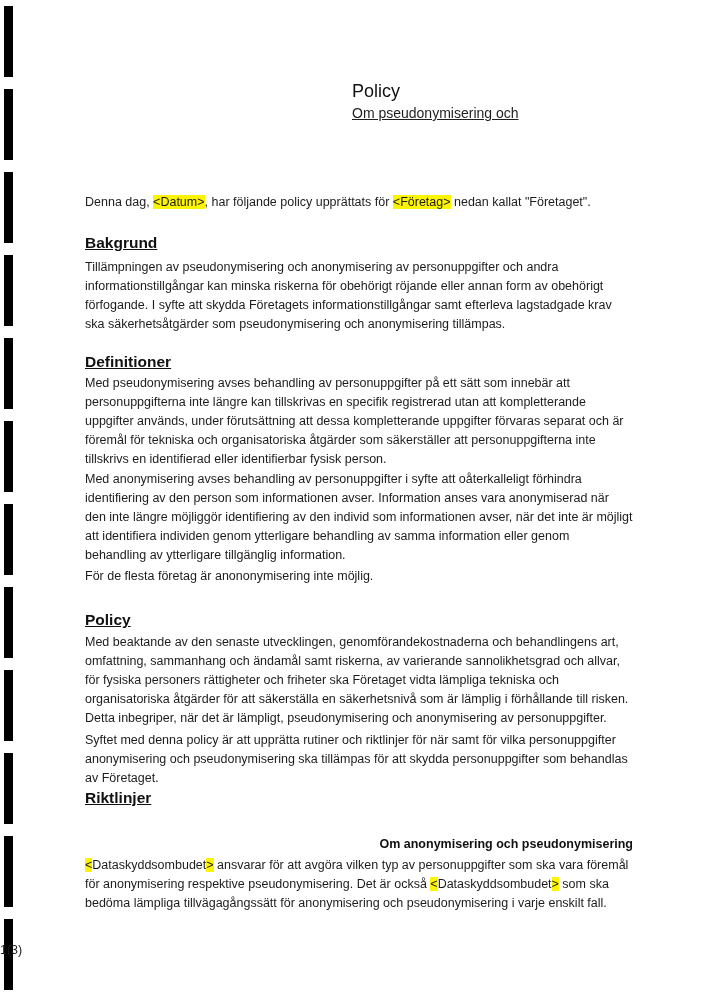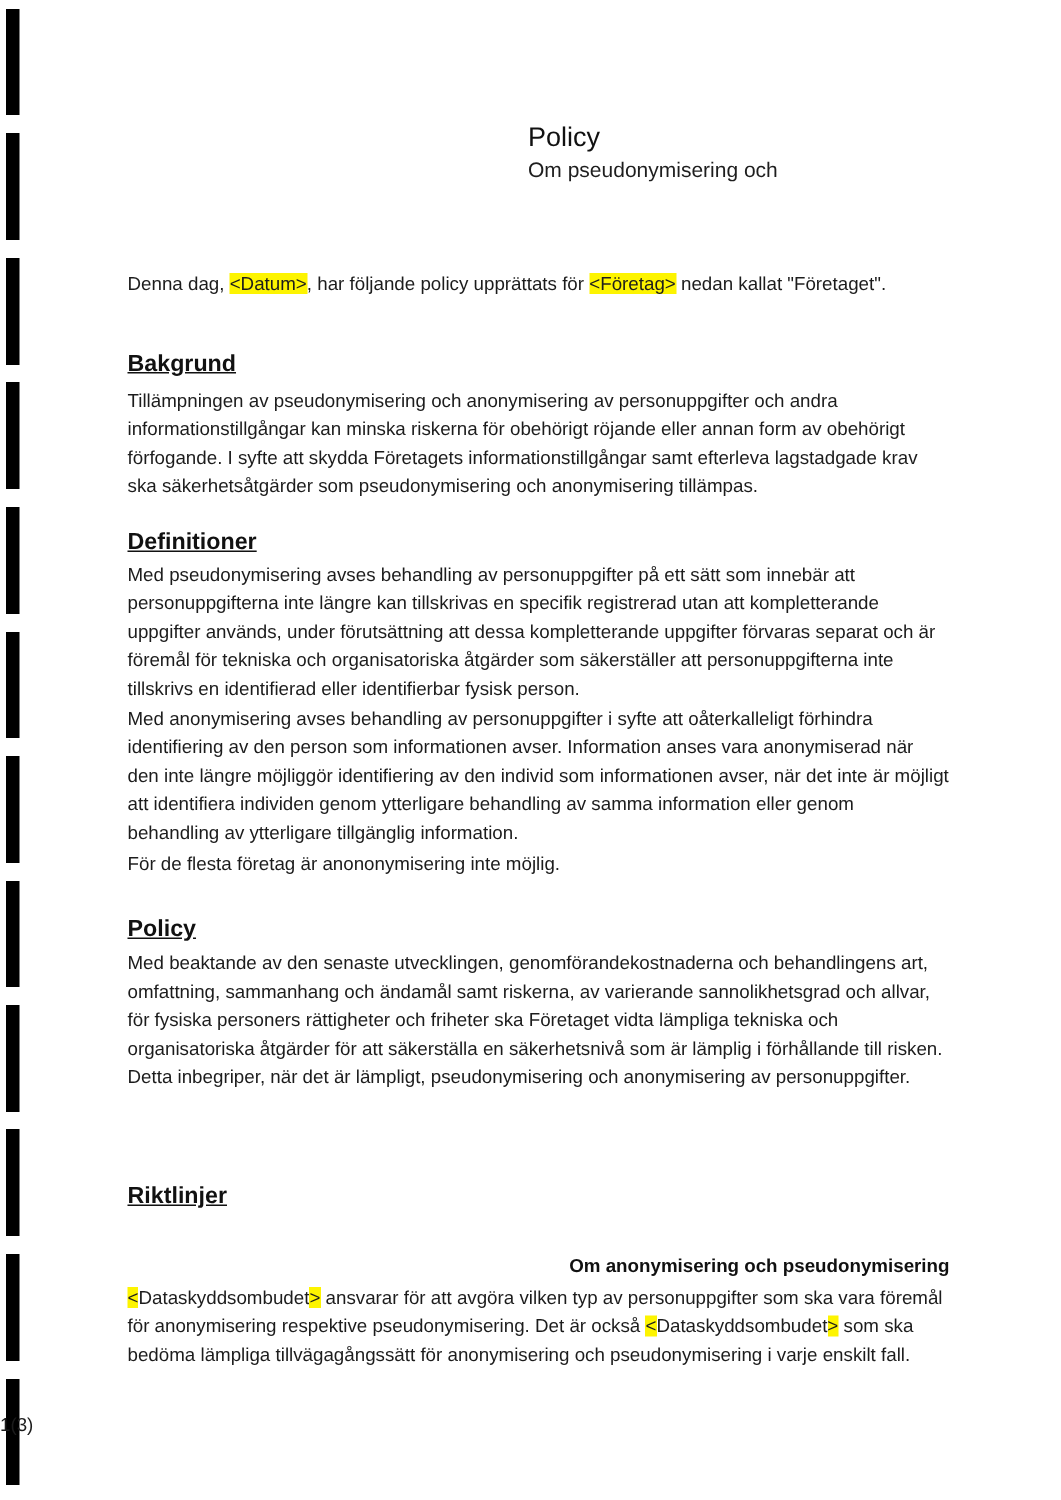--- a/index.html
+++ b/index.html
@@ -22,21 +22,21 @@
       transparent 71px, transparent 83px);
   }
 
   .abs { position: absolute; }
   .doc-title {
     left: 352px; top: 80px;
     font-size: 18px; font-weight: normal; line-height: 22px; color: #111;
   }
   .doc-subtitle {
     left: 352px; top: 104px;
-    font-size: 14px; line-height: 19px; color: #1e1e1e; width: 230px;
+    font-size: 14px; line-height: 19px; color: #1e1e1e; width: 230px; text-decoration: underline;
   }
   .body-text {
     left: 85px; width: 548px;
     font-size: 12.5px; line-height: 19px; color: var(--ink);
   }
   .heading {
     left: 85px;
     font-size: 15.5px; font-weight: bold; line-height: 20px; color: #111; text-decoration: underline;
   }
   .subheading {
@@ -54,32 +54,33 @@
 
 <div class="page">
 
   <div class="edge-marks"></div>
 
   <div class="abs doc-title">Policy</div>
   <div class="abs doc-subtitle">
     <div>Om pseudonymisering och</div>
   </div>
 
-  <p class="abs body-text" style="top:180px"><span>Denna dag, </span><span class="hl">&lt;Datum&gt;</span><span>, har följande policy upprättats för </span><span class="hl">&lt;Företag&gt;</span><span> nedan kallat "Företaget".</span></p>
+  <p class="abs body-text" style="top:193px"><span>Denna dag, </span><span class="hl">&lt;Datum&gt;</span><span>, har följande policy upprättats för </span><span class="hl">&lt;Företag&gt;</span><span> nedan kallat "Företaget".</span></p>
 
   <h2 class="abs heading" style="top:233px">Bakgrund</h2>
   <p class="abs body-text" style="top:258px">Tillämpningen av pseudonymisering och anonymisering av personuppgifter och andra informationstillgångar kan minska riskerna för obehörigt röjande eller annan form av obehörigt förfogande. I syfte att skydda Företagets informationstillgångar samt efterleva lagstadgade krav ska säkerhetsåtgärder som pseudonymisering och anonymisering tillämpas.</p>
 
   <h2 class="abs heading" style="top:352px">Definitioner</h2>
   <p class="abs body-text" style="top:374px">Med pseudonymisering avses behandling av personuppgifter på ett sätt som innebär att personuppgifterna inte längre kan tillskrivas en specifik registrerad utan att kompletterande uppgifter används, under förutsättning att dessa kompletterande uppgifter förvaras separat och är föremål för tekniska och organisatoriska åtgärder som säkerställer att personuppgifterna inte tillskrivs en identifierad eller identifierbar fysisk person.</p>
   <p class="abs body-text" style="top:470px">Med anonymisering avses behandling av personuppgifter i syfte att oåterkalleligt förhindra identifiering av den person som informationen avser. Information anses vara anonymiserad när den inte längre möjliggör identifiering av den individ som informationen avser, när det inte är möjligt att identifiera individen genom ytterligare behandling av samma information eller genom behandling av ytterligare tillgänglig information.</p>
   <p class="abs body-text" style="top:567px">För de flesta företag är anononymisering inte möjlig.</p>
 
   <h2 class="abs heading" style="top:610px">Policy</h2>
   <p class="abs body-text" style="top:633px">Med beaktande av den senaste utvecklingen, genomförandekostnaderna och behandlingens art, omfattning, sammanhang och ändamål samt riskerna, av varierande sannolikhetsgrad och allvar, för fysiska personers rättigheter och friheter ska Företaget vidta lämpliga tekniska och organisatoriska åtgärder för att säkerställa en säkerhetsnivå som är lämplig i förhållande till risken. Detta inbegriper, när det är lämpligt, pseudonymisering och anonymisering av personuppgifter.</p>
+  <p class="abs body-text" style="top:731px">Syftet med denna policy är att upprätta rutiner och riktlinjer för när samt för vilka personuppgifter anonymisering och pseudonymisering ska tillämpas för att skydda personuppgifter som behandlas av Företaget.</p>
 
   <h2 class="abs heading" style="top:788px">Riktlinjer</h2>
   <p class="abs subheading" style="top:835px">Om anonymisering och pseudonymisering</p>
   <p class="abs body-text" style="top:856px"><span class="hl">&lt;</span><span>Dataskyddsombudet</span><span class="hl">&gt;</span><span> ansvarar för att avgöra vilken typ av personuppgifter som ska vara föremål för anonymisering respektive pseudonymisering. Det är också </span><span class="hl">&lt;</span><span>Dataskyddsombudet</span><span class="hl">&gt;</span><span> som ska bedöma lämpliga tillvägagångssätt för anonymisering och pseudonymisering i varje enskilt fall.</span></p>
 
   <div class="footer abs">1(3)</div>
 
 </div>
 
 </body></html>

